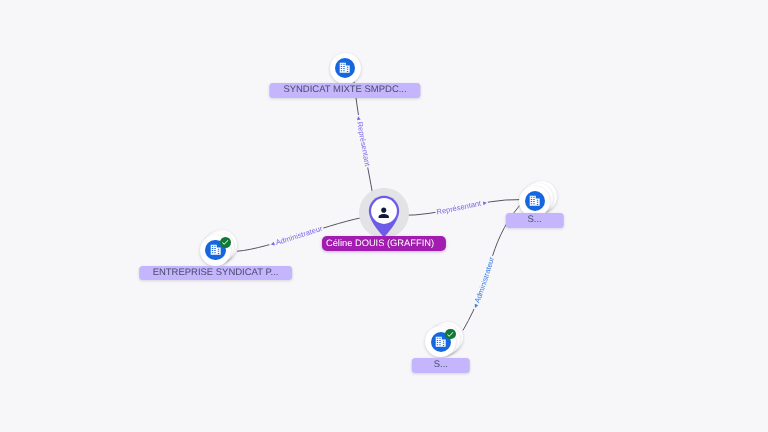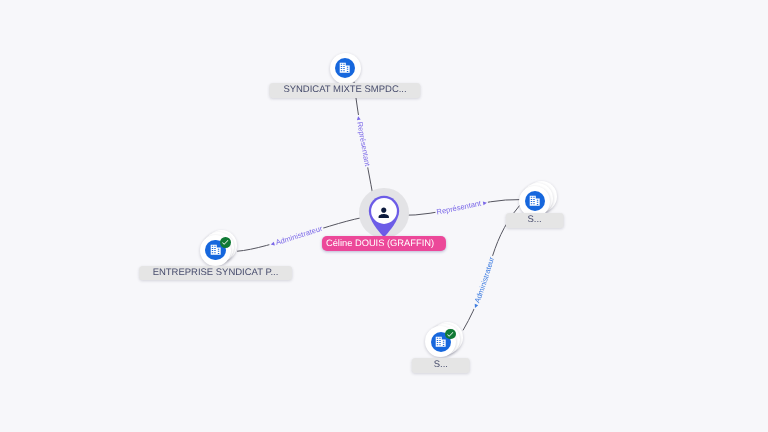--- a/index.html
+++ b/index.html
@@ -6,24 +6,24 @@
   body{background:#f7f7fa;font-family:"Liberation Sans",sans-serif;-webkit-font-smoothing:antialiased;text-rendering:geometricPrecision;}
   #stage{position:relative;width:768px;height:432px;background:#f7f7fa;}
   svg.layer{position:absolute;left:0;top:0;width:768px;height:432px;overflow:visible;}
   #node-layer{position:absolute;left:0;top:0;width:768px;height:432px;}
   .edge-path{fill:none;stroke:#55555f;stroke-width:1.0;stroke-linecap:round;}
   .edge-label{font-family:"Liberation Sans",sans-serif;font-size:7.5px;}
   .node{position:absolute;}
   .disc{position:absolute;border-radius:50%;background:#fff;box-shadow:0 1px 3px rgba(30,30,60,.22);}
   .inner{position:absolute;border-radius:50%;background:#1667dd;display:flex;align-items:center;justify-content:center;}
   .badge{position:absolute;border-radius:50%;background:#107a35;display:flex;align-items:center;justify-content:center;}
-  .nlabel{position:absolute;background:#e5e5e5;border-radius:3.5px;
+  .nlabel{position:absolute;background:#c4b5fd;border-radius:3.5px;
           box-shadow:0 1px 3px rgba(30,30,60,.16);padding:0 14px;white-space:nowrap;
           font-size:9.5px;letter-spacing:-0.02px;color:#484d6d;line-height:14.5px;min-width:30.5px;padding-top:0.2px;text-align:center;transform:translate(-50%,0) translateZ(0);}
-  .nlabel.person{background:#ec4899;color:#fff;border-radius:5px;padding:0 12px 0 4px;text-align:left;
+  .nlabel.person{background:#a21caf;color:#fff;border-radius:5px;padding:0 12px 0 4px;text-align:left;
           box-shadow:0 1px 3px rgba(50,35,120,.3);font-size:9.35px;line-height:15.3px;min-width:0;}
   .halo{position:absolute;border-radius:50%;background:#e3e3e6;}
 </style>
 </head>
 <body>
 
 <div id="stage">
   <svg class="layer" id="edge-layer">
       <g>
         <path d="M 354,82 C 358.3,121 366.5,160 373.6,199" class="edge-path" id="ep0"></path>

